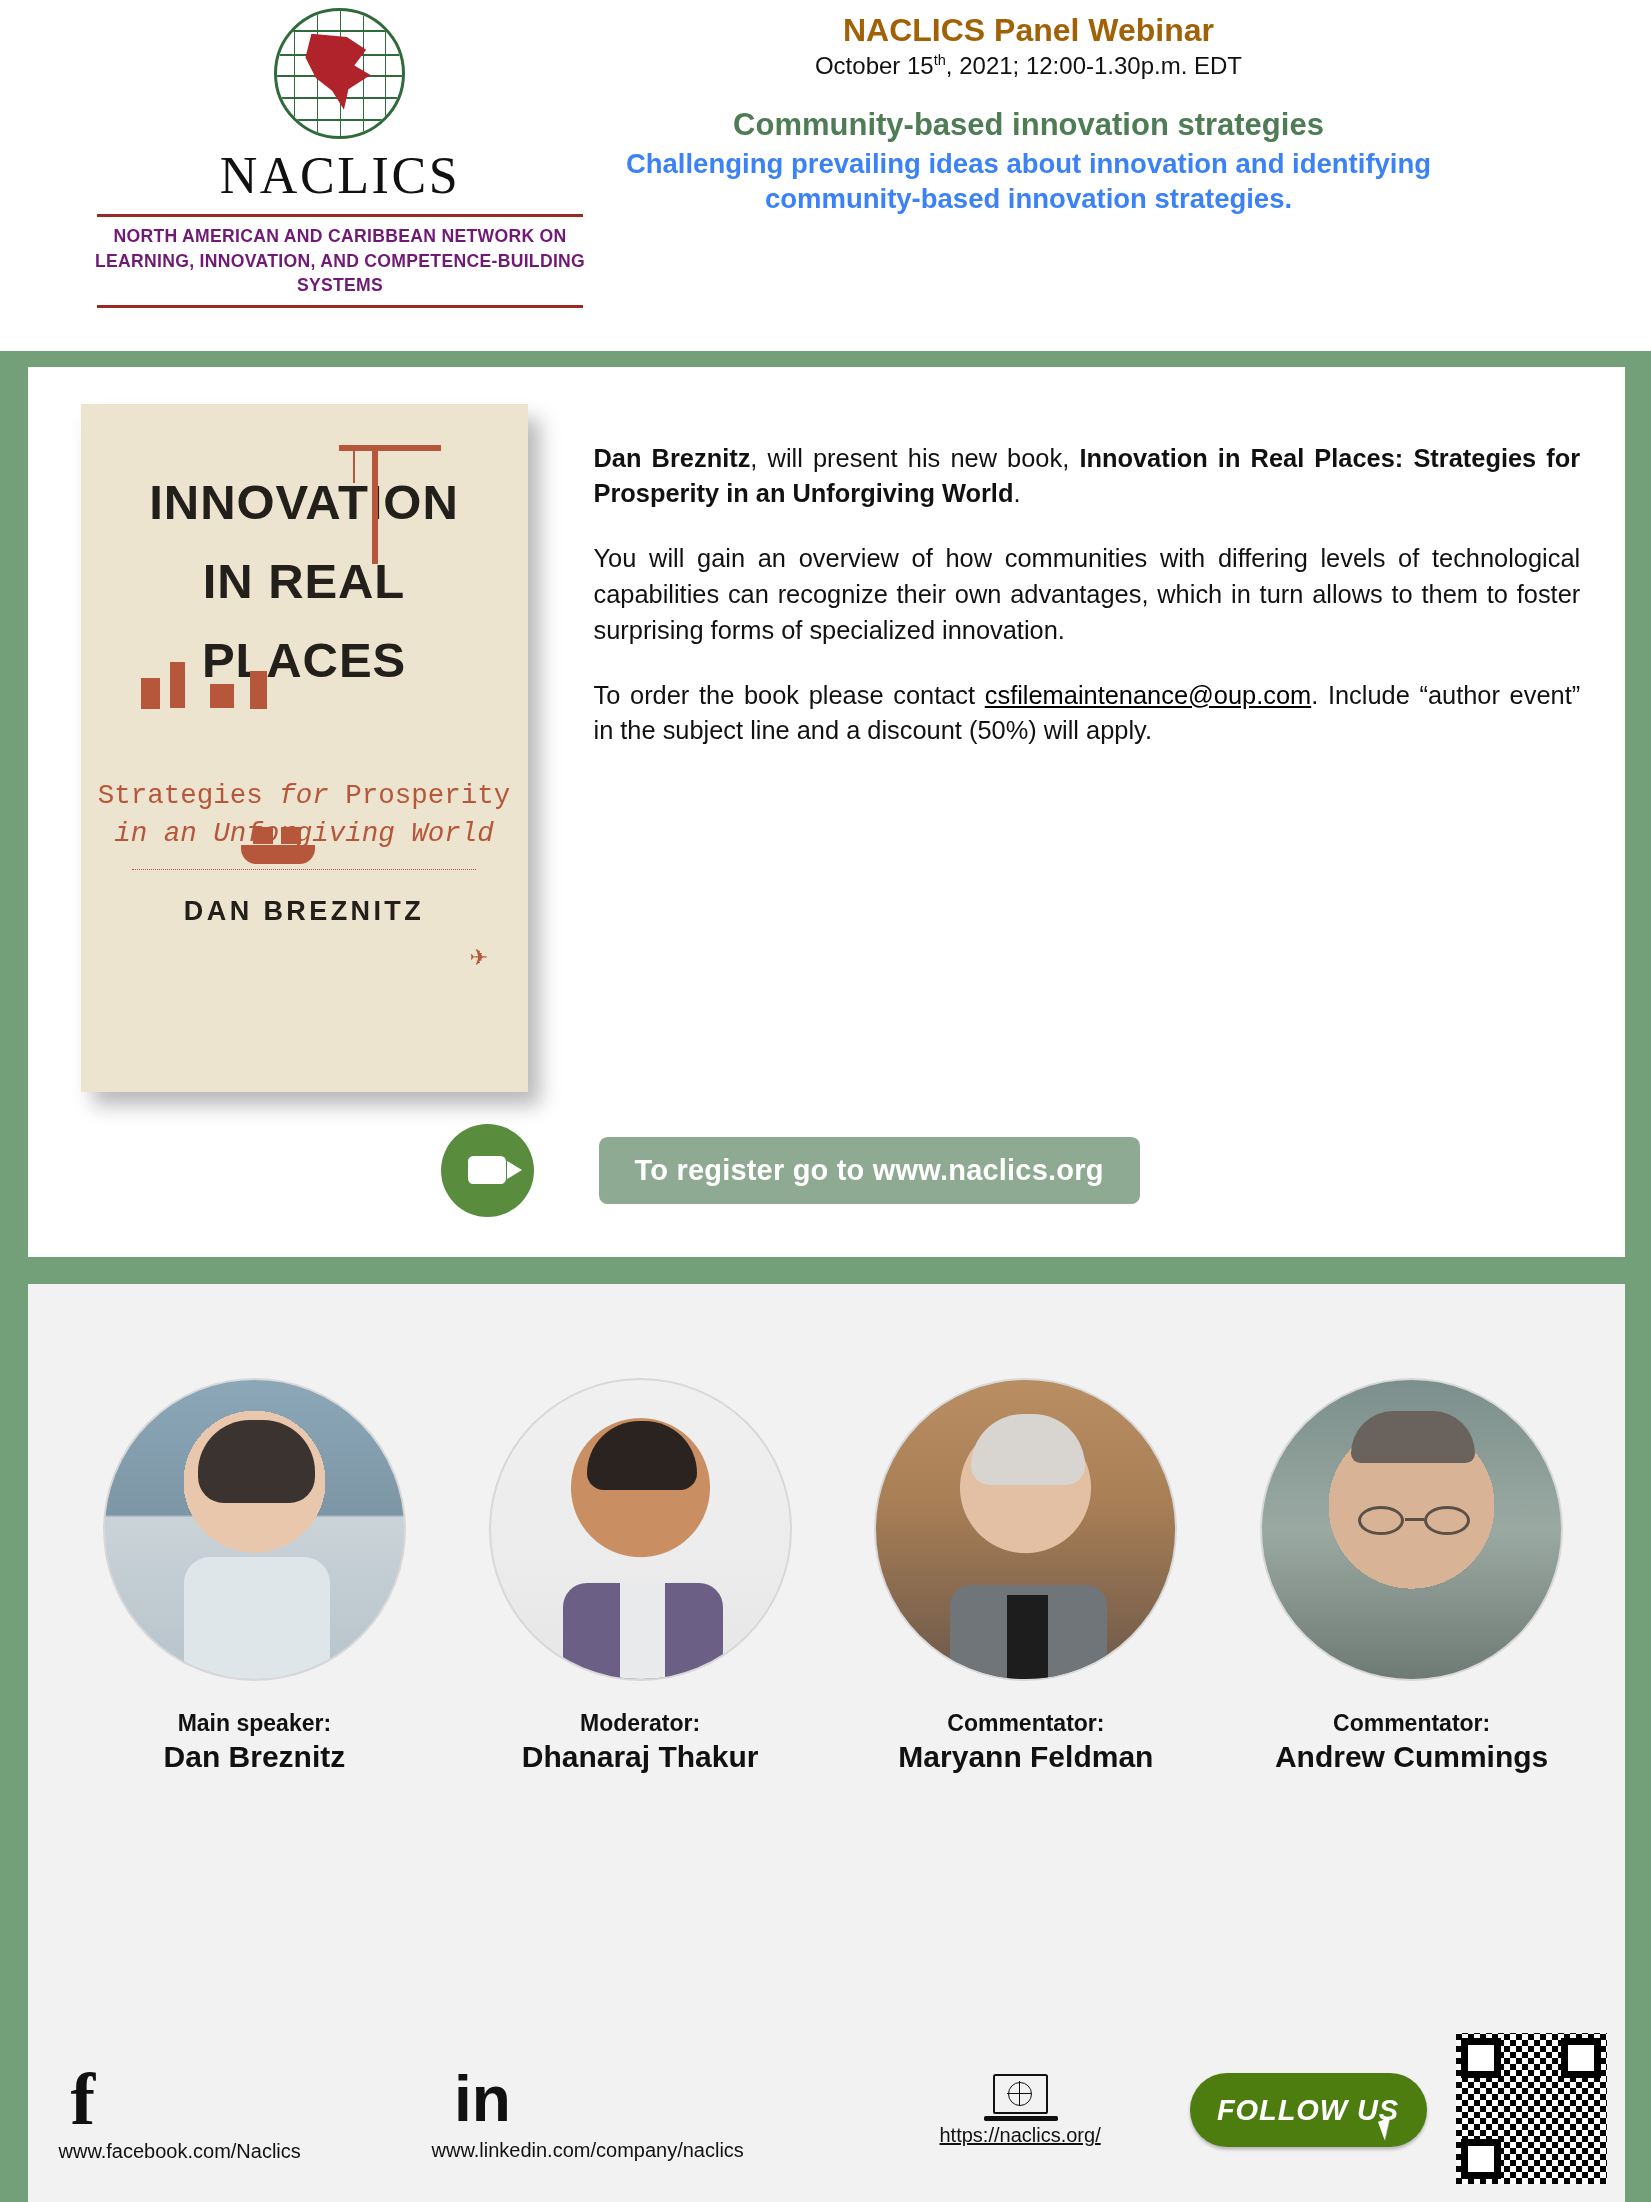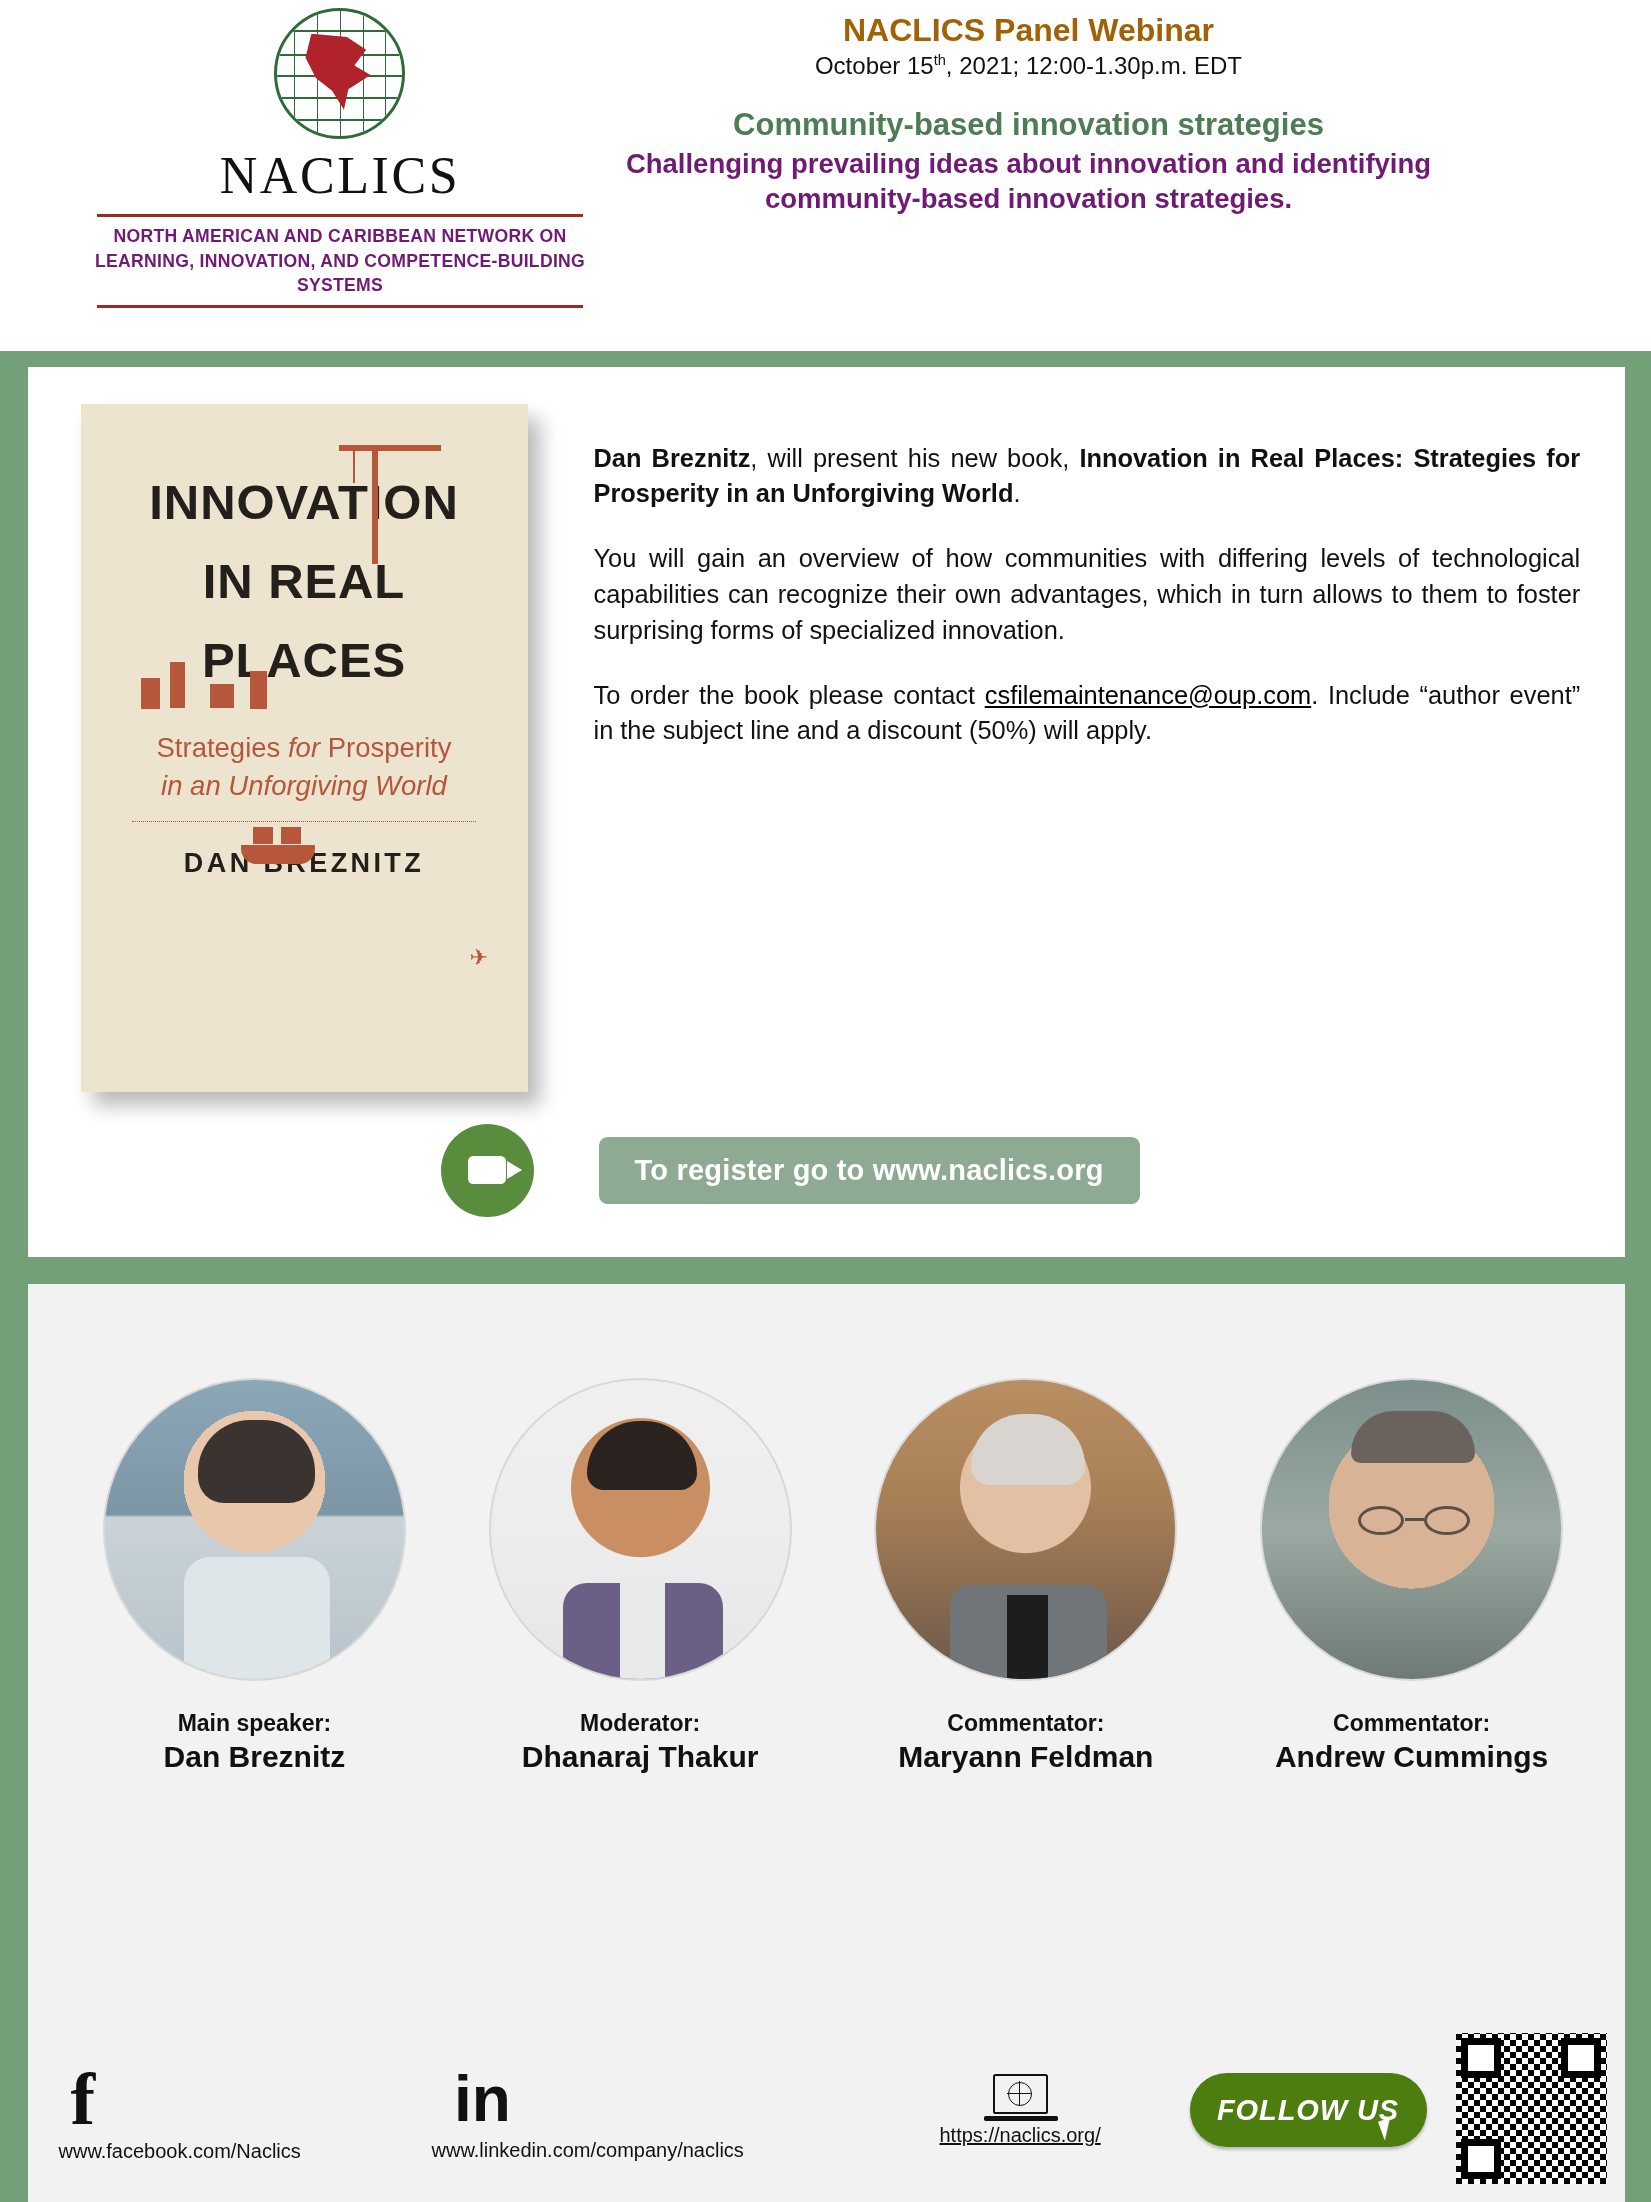--- a/index.html
+++ b/index.html
@@ -85,21 +85,21 @@
   .green-head {
     color: #4e7c55;
     font-size: 31px;
     font-weight: bold;
     margin-top: 26px;
     line-height: 1.2;
   }
   .sub-head {
     font-size: 27.5px;
     font-weight: bold;
-    color: #701a75;
+    color: #3b82f6;
     line-height: 1.27;
     margin-top: 3.4px;
   }
 
   
   .panel-green {
     background: #74a079;
     margin: 0 0 0 0;
     padding: 15.5px 0 15.5px 0;
   }
@@ -131,24 +131,24 @@
     text-align: center;
     color: #23201c;
     font-size: 49px;
     font-weight: bold;
     letter-spacing: 0.9px;
     line-height: 1.30;
   }
   .bc-line2 { margin-top: 15.5px; }
   .bc-line3 { margin-top: 15.5px; }
   .bc-strap {
-    margin-top: 36px;
+    margin-top: 84px;
     text-align: center;
     color: #b6563a;
-    font-family: Liberation Sans, sans-serif;
+    font-family: Liberation Mono, monospace;
     font-size: 27.5px;
     line-height: 1.38;
   }
   .bc-strap i { font-style: italic; }
   .bc-dots {
     margin: 15.5px auto 0 auto;
     width: 344px;
     border-top: 1.7px dotted #b6563a;
   }
   .bc-author {

